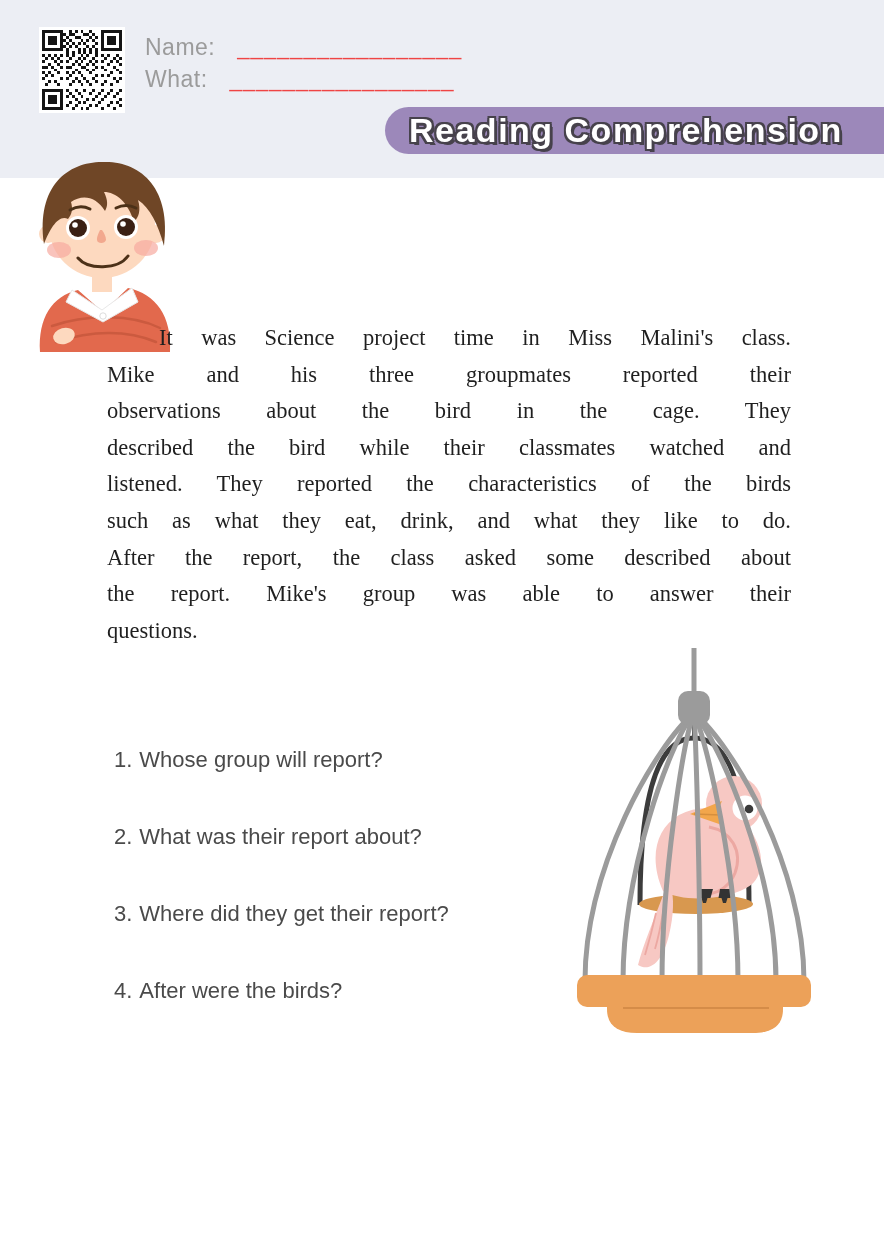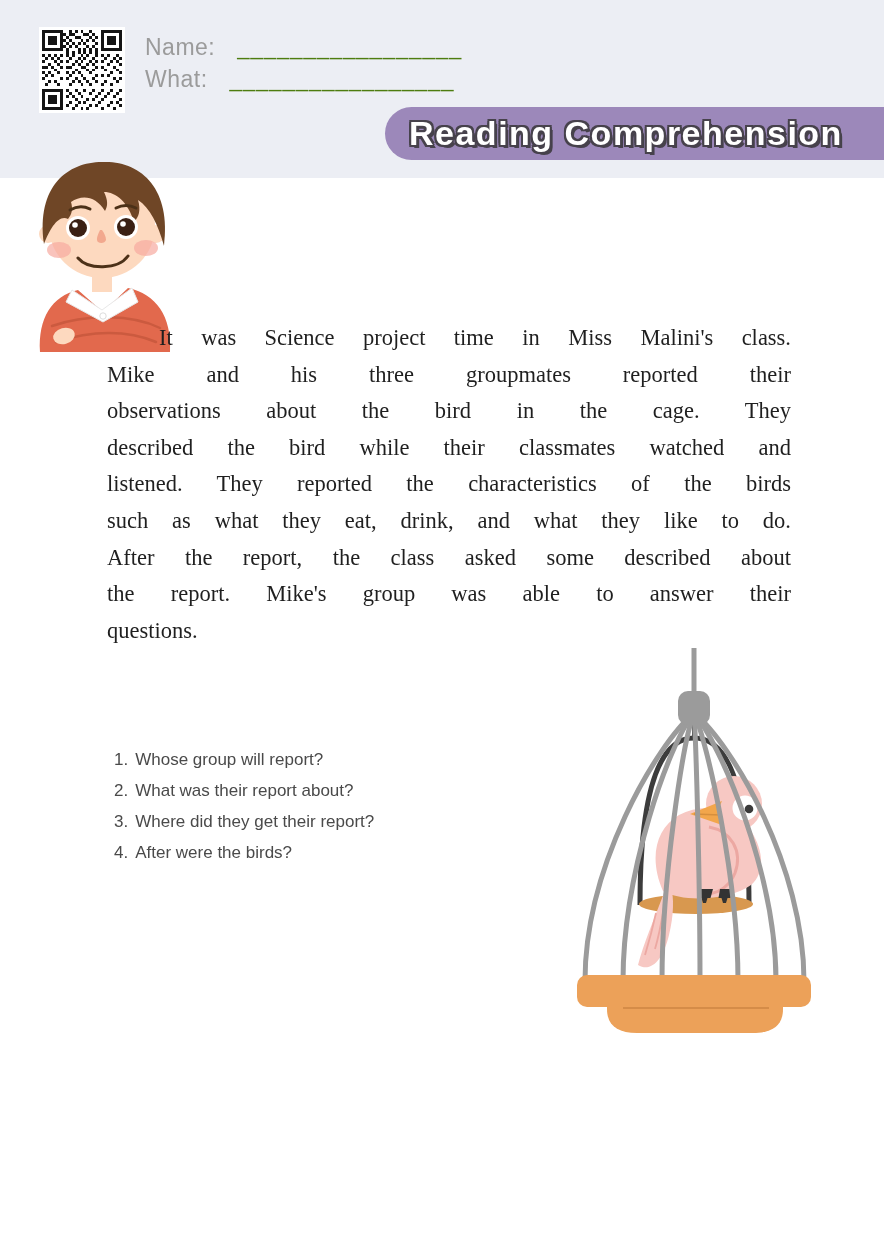--- a/index.html
+++ b/index.html
@@ -16,26 +16,26 @@
   
   .qr { position:absolute; left:38px; top:27px; width:88px; height:86px; }
 
   
   .id-block { position:absolute; left:145px; top:34px; }
   .id-row { display:flex; align-items:baseline; height:32px; }
   .id-label {
     font-size:23px; color:#9b9b9b; letter-spacing:0.5px; margin-right:22px;
   }
   .id-line {
-    font-size:22px; color:#4d7c0f; letter-spacing:1px; white-space:nowrap;text-align:center;
+    font-size:22px; color:#ef4444; letter-spacing:1px; white-space:nowrap;text-align:center;
   }
 
   
   .banner {
-    position:absolute; left:385px; top:107px; right:0; height:53px;
+    position:absolute; left:385px; top:107px; right:0; height:47px;
     background:#9c88ba; border-radius:27px 0 0 27px;
     display:flex; align-items:center; padding-left:24px;
   }
   .banner-title {
     font-size:34px; font-weight:bold; color:#ffffff; letter-spacing:1.5px;
     text-shadow:
       -2px -2px 0 #47424c, 0 -2px 0 #47424c, 2px -2px 0 #47424c,
       -2px 0 0 #47424c, 2px 0 0 #47424c,
       -2px 2px 0 #47424c, 0 2px 0 #47424c, 2px 2px 0 #47424c, 3px 3px 0 #47424c;
     white-space:nowrap;
@@ -49,22 +49,22 @@
     position:absolute; left:107px; top:320px; width:684px;
     font-size:22.5px; line-height:36.6px; color:#1f1f1f;
   }
   .passage-line { text-align:justify; text-align-last:justify;font-family:Liberation Serif, serif; }
   .passage-line.first { text-indent:52px; }
   .passage-line.last { text-align-last:left; }
 
   
   .questions {
     position:absolute; left:114px; top:744px;
-    display:flex; flex-direction:column; 
-    font-size:17px; line-height:31px; color:#4a4a4a;
+    display:flex; flex-direction:column; gap:46px;
+    font-size:22px; line-height:31px; color:#4a4a4a;
   }
   .q-item { white-space:nowrap; }
   .q-num { margin-right:7px; }
 
   
   .cage { position:absolute; left:563px; top:645px; width:320px; height:396px; }
 </style>
 </head>
 <body>
 

